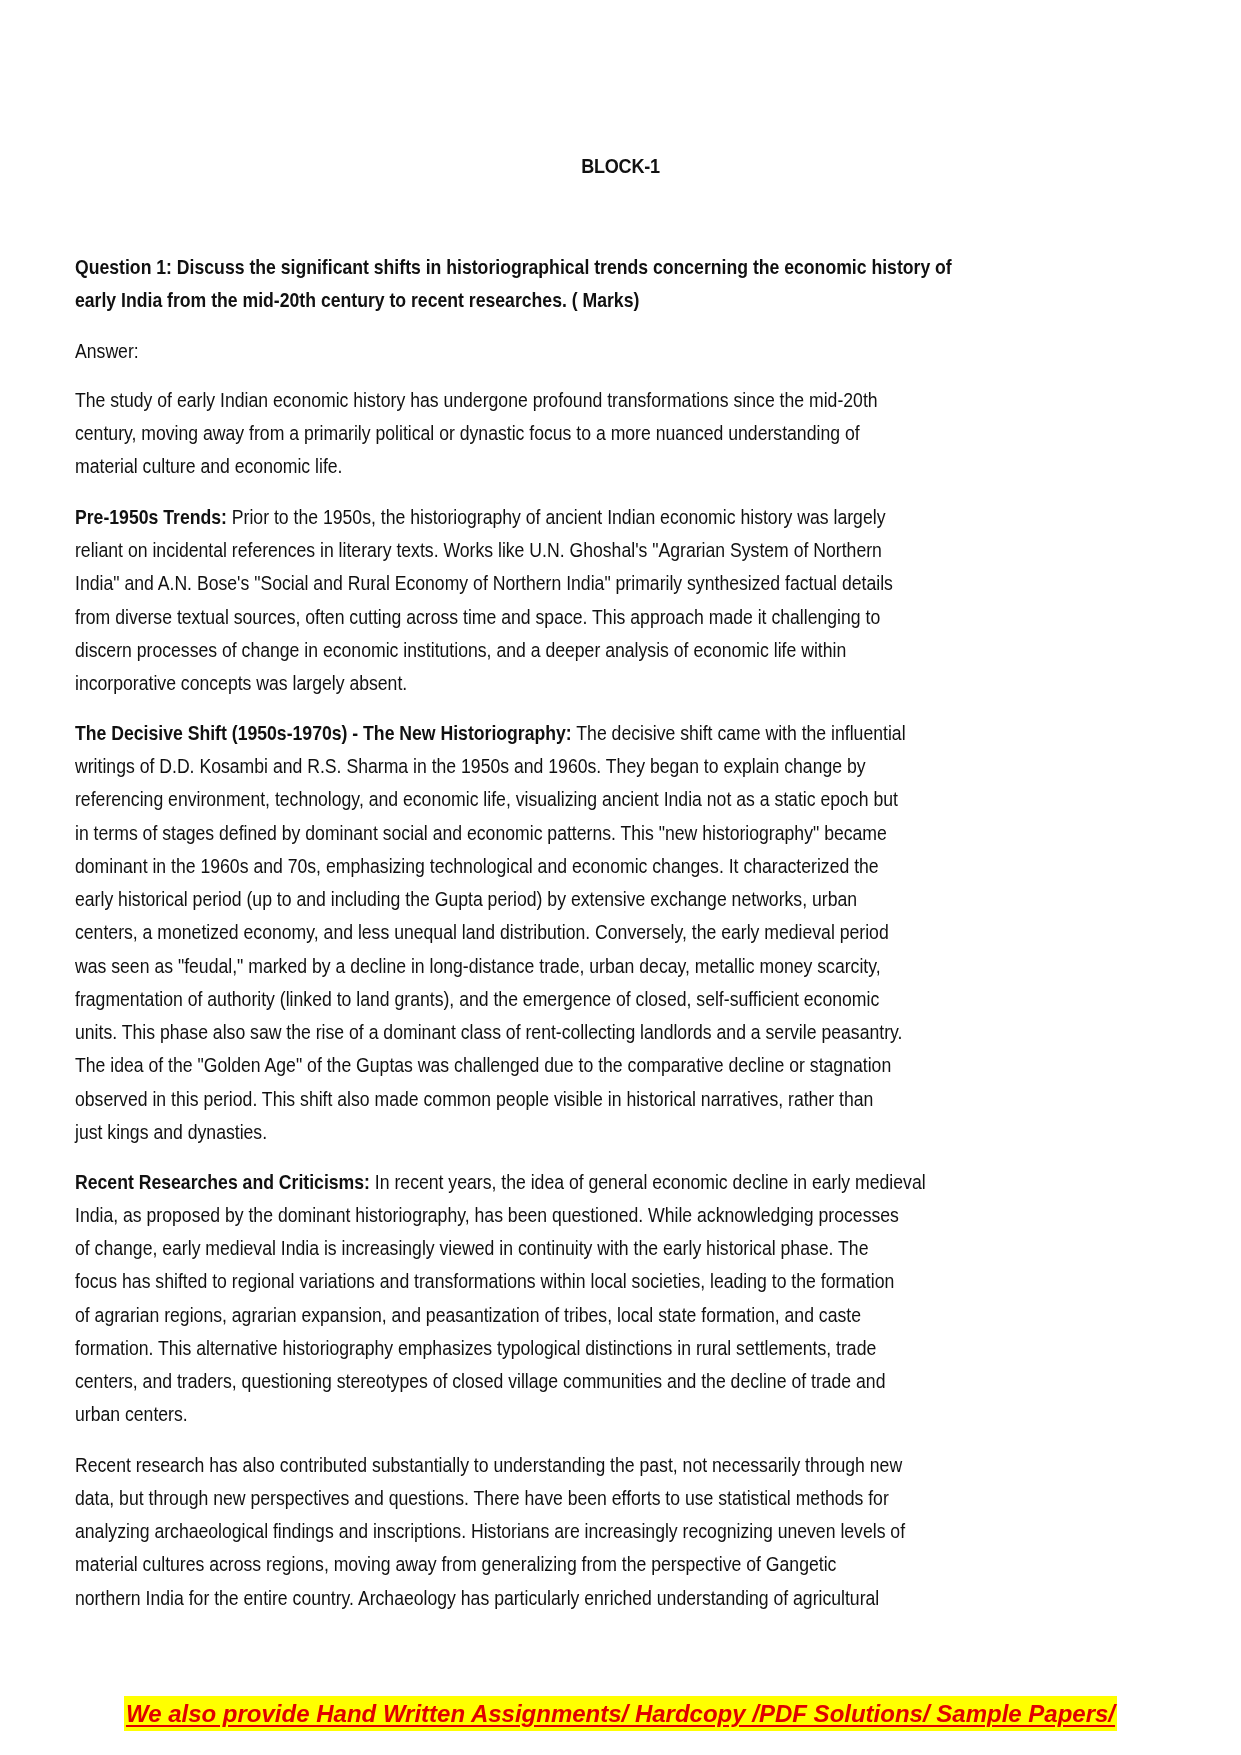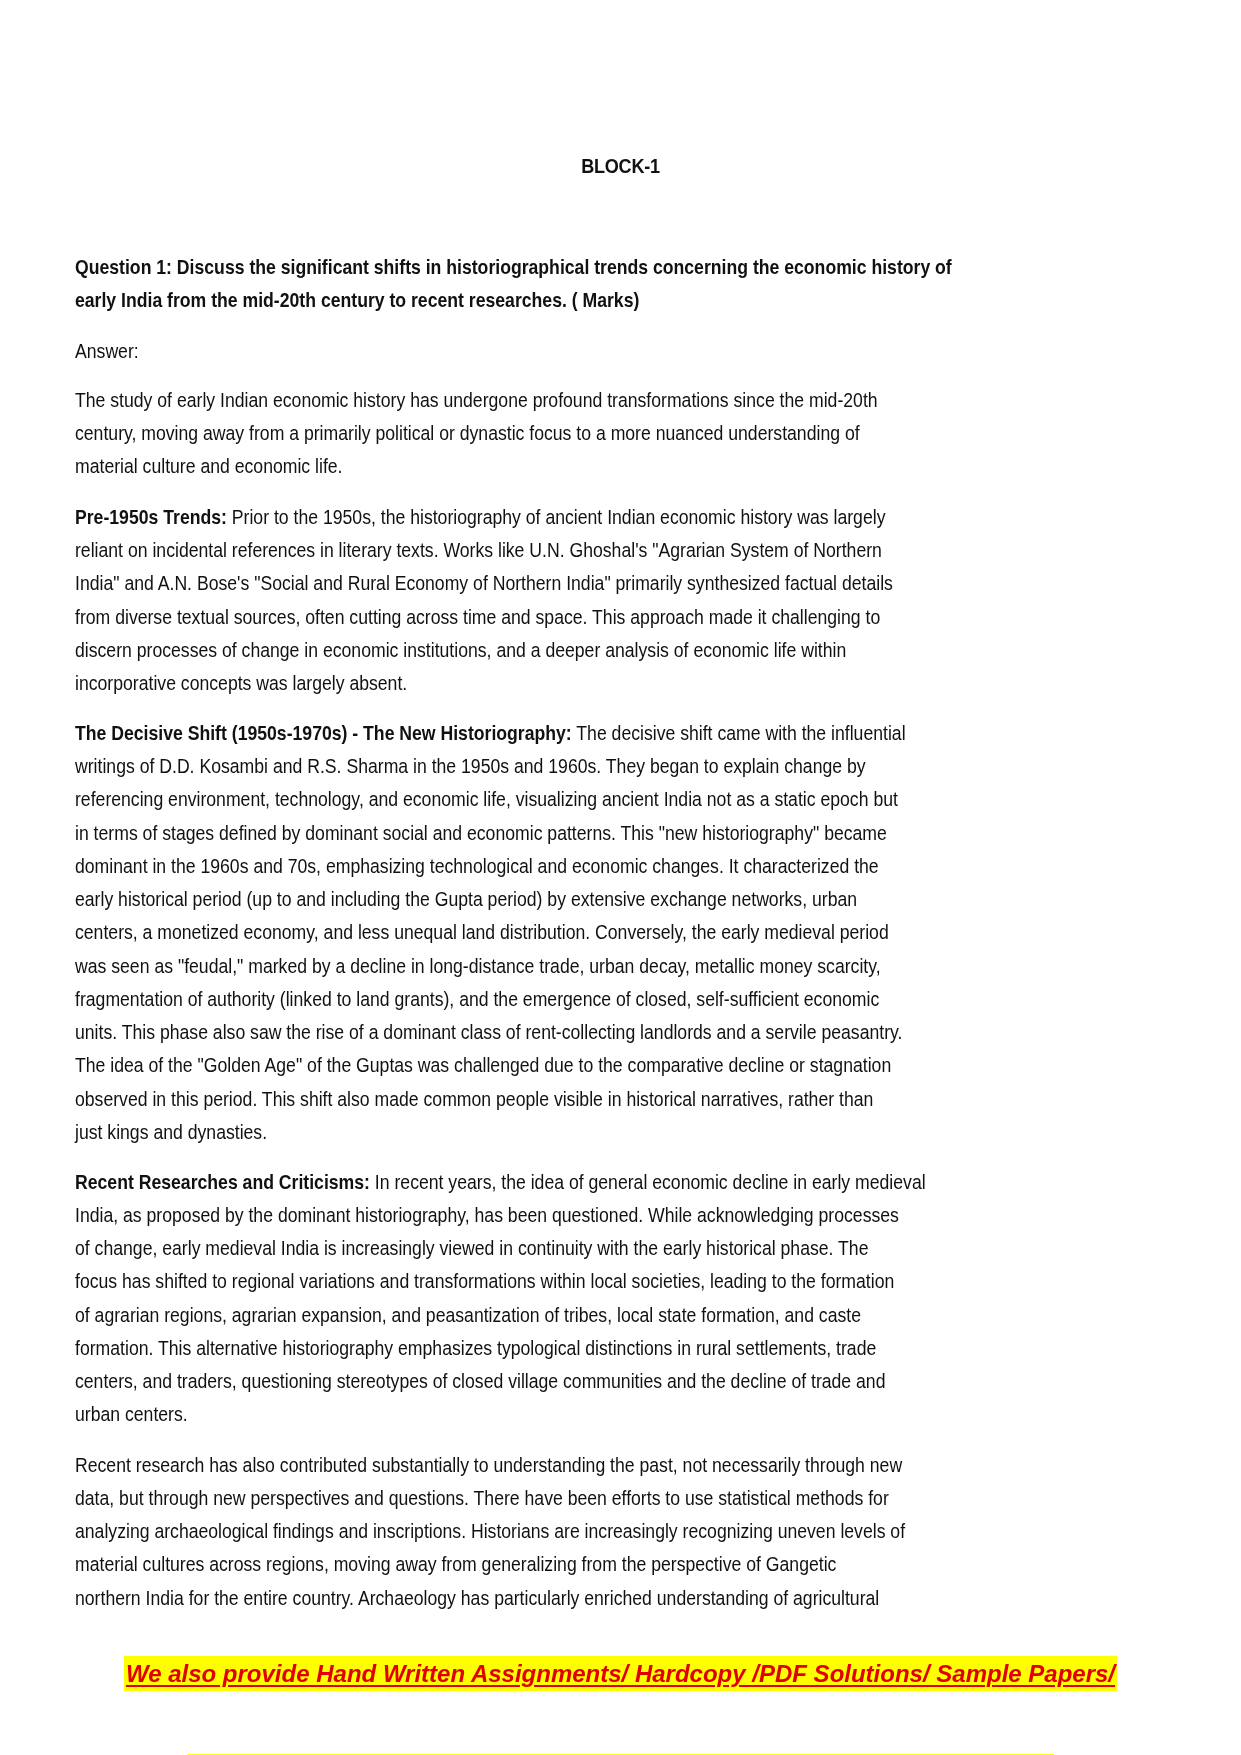--- a/index.html
+++ b/index.html
@@ -50,20 +50,21 @@
       color: #e00000;
       font-style: italic;
       font-weight: bold;
       font-size: 24px;
       line-height: 35px;
       padding: 0 2px;
       text-decoration: underline;
       text-decoration-thickness: 2px;
       text-underline-offset: 3px;
       transform-origin: 50% 50%;
+      margin-top: 40px;
     }
   </style>
 </head>
 <body>
 
 <div class="page">
 
   <div class="block-title" style="transform: scaleX(0.86);">BLOCK-1</div>
 
   <div class="line bold" style="top: 255px; transform: scaleX(0.86);">Question 1: Discuss the significant shifts in historiographical trends concerning the economic history of</div>

